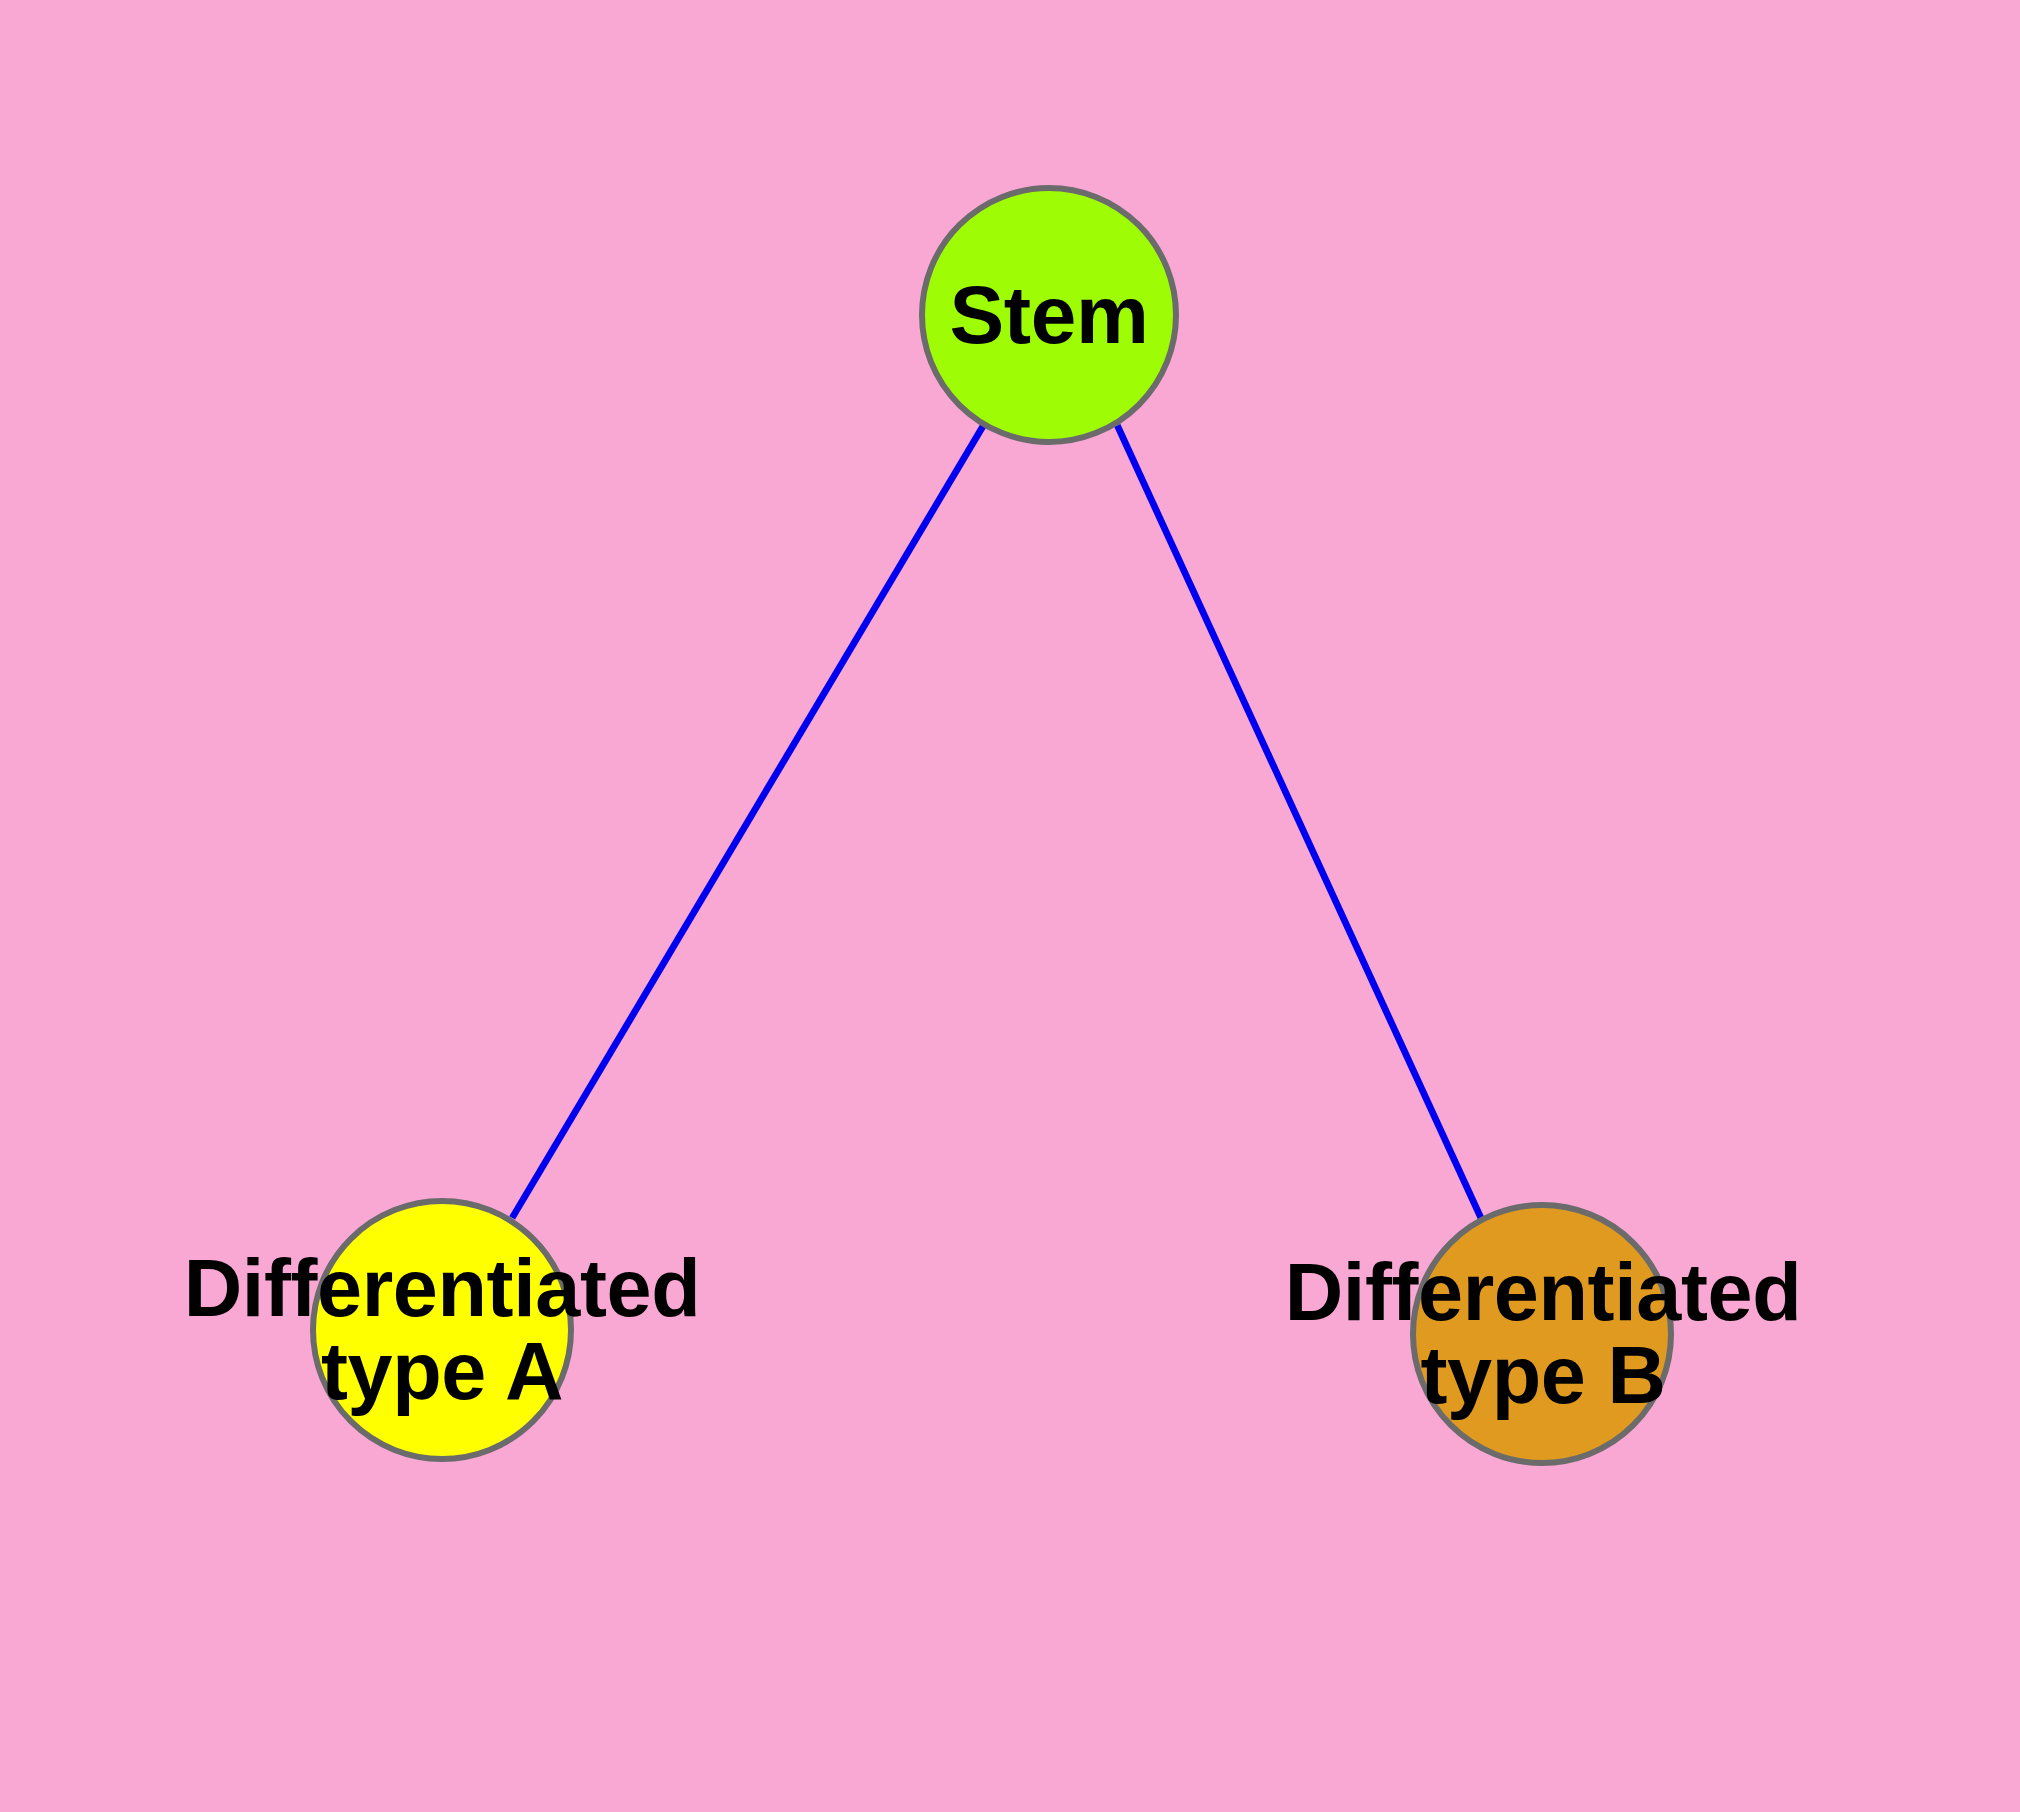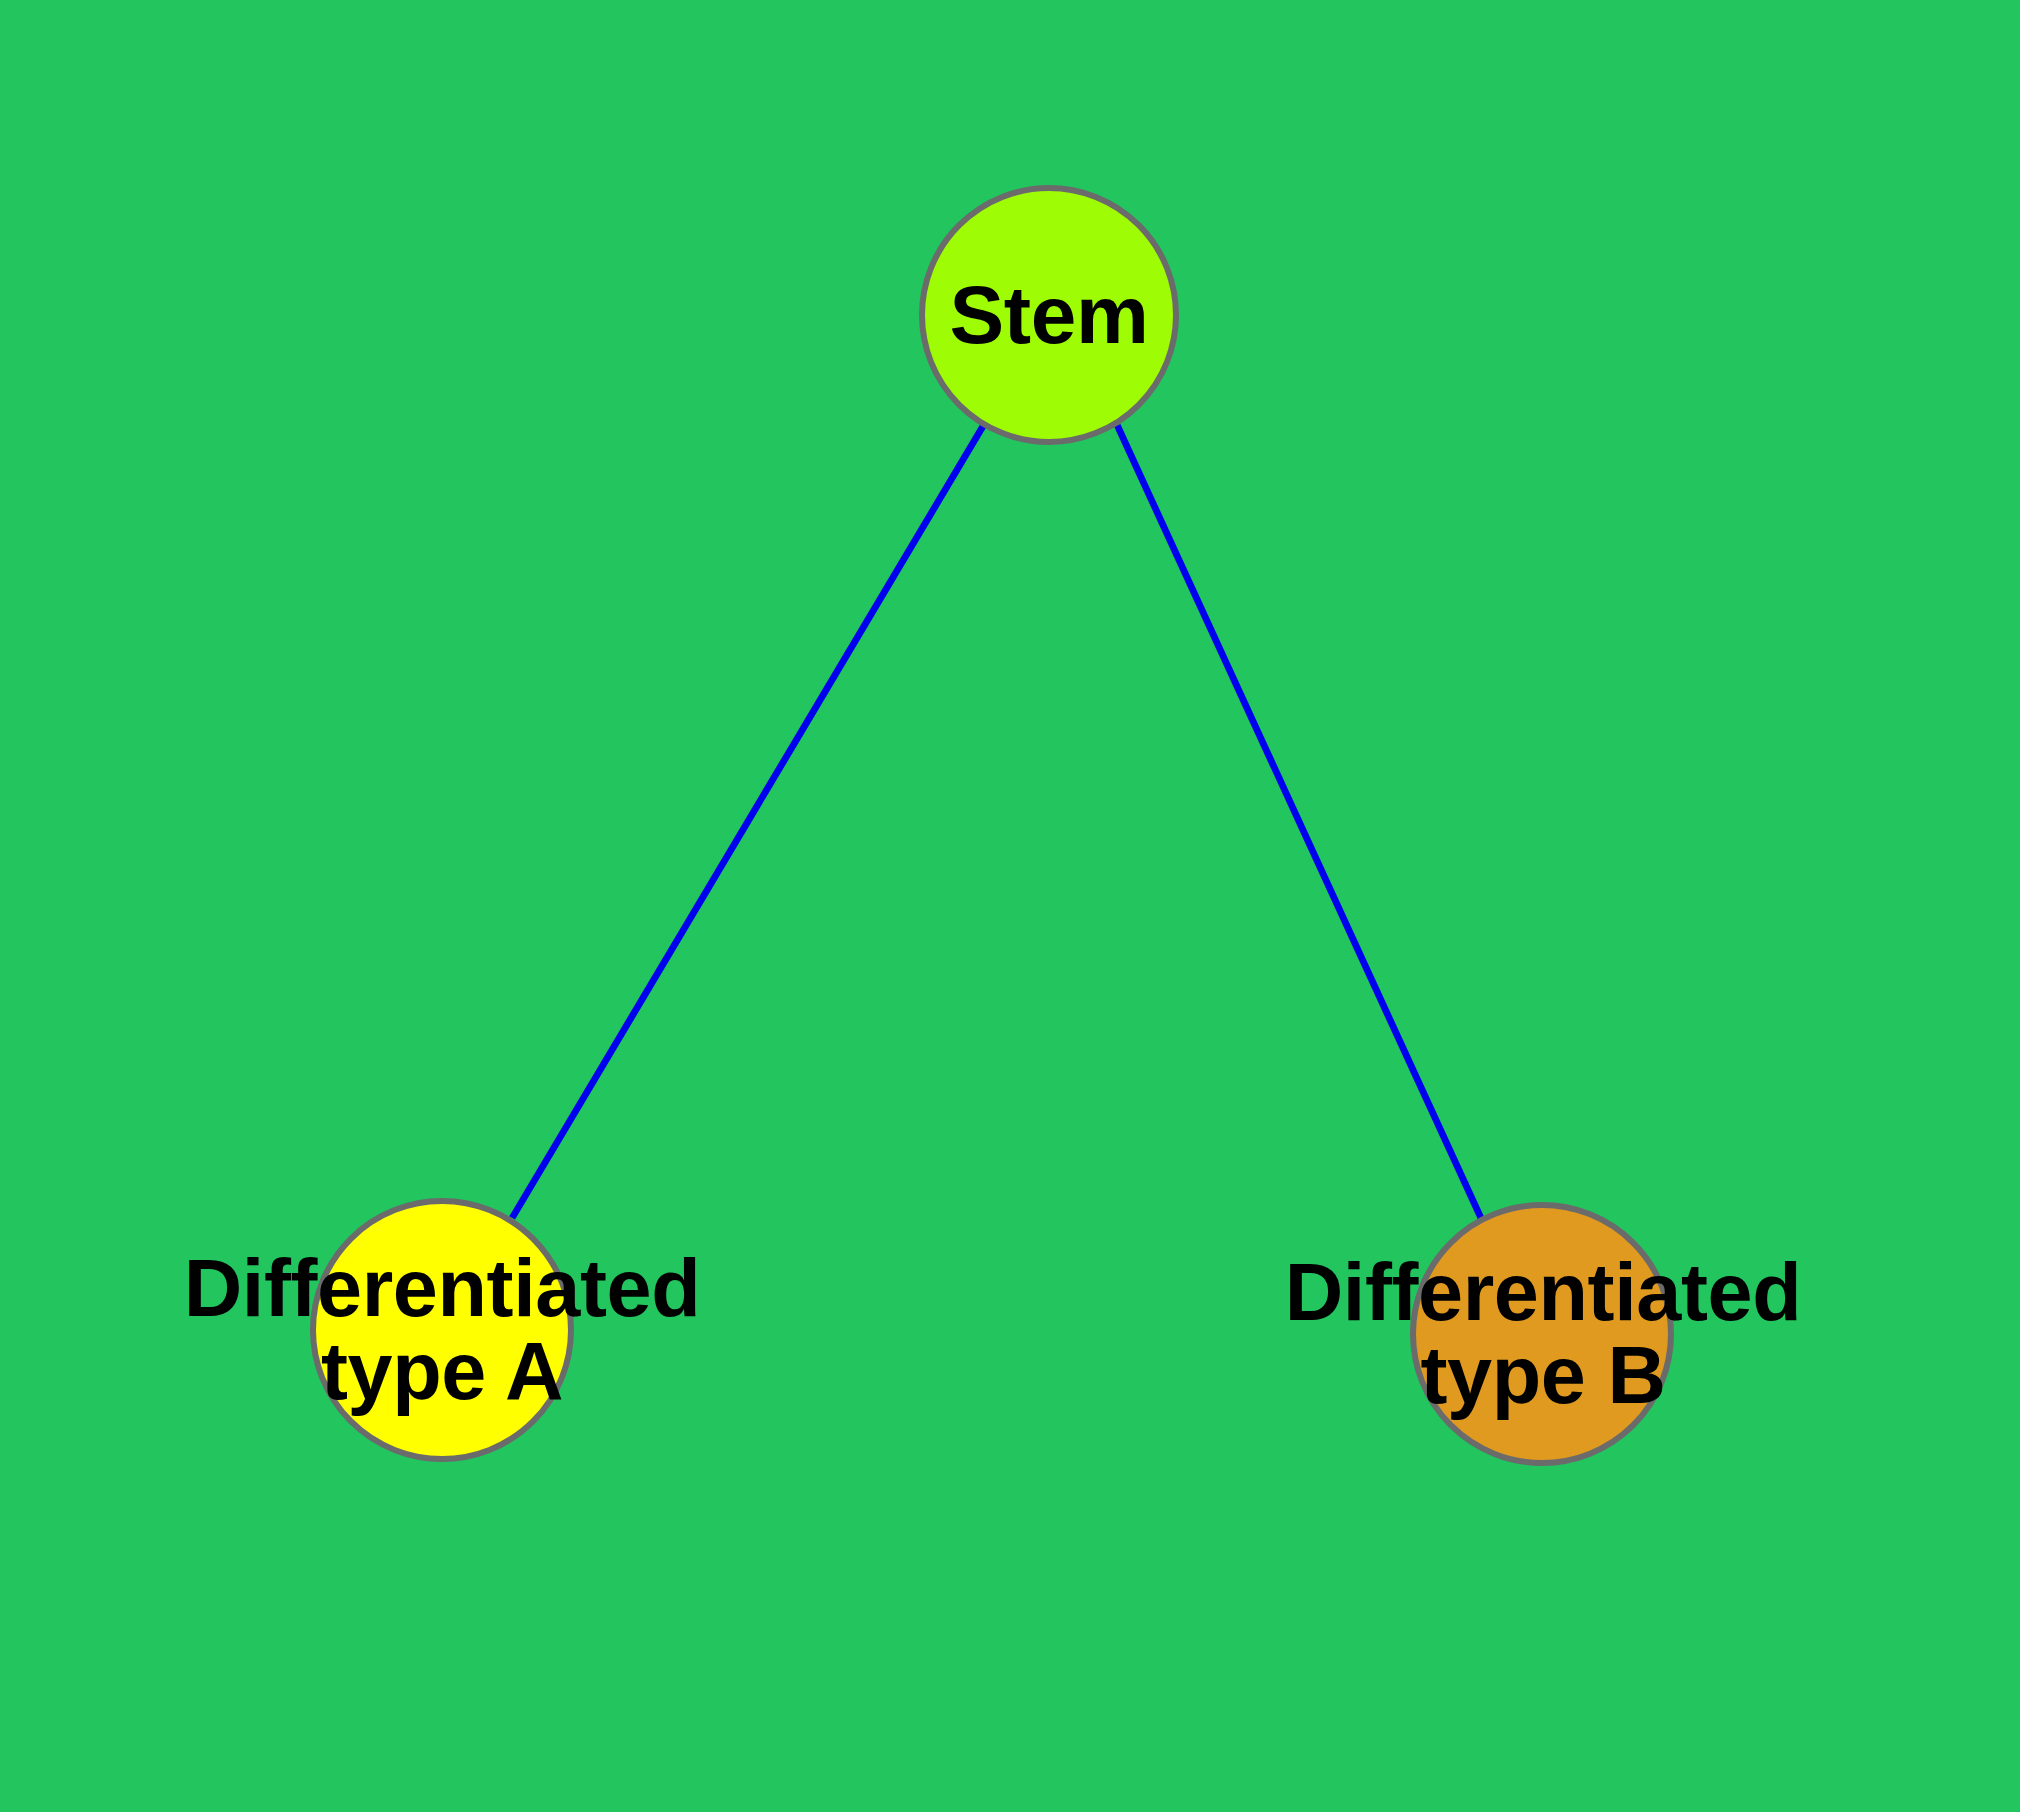--- a/index.html
+++ b/index.html
@@ -82,21 +82,21 @@
   #label-diff-b {
     left: 1204px;
     top: 1237px;
     width: 678px;
     font-size: 81px;
   }
 </style>
 </head>
 <body>
 
-<div id="graph-canvas" style="background: #22c55e;">
+<div id="graph-canvas" style="background: #f9a8d4;">
 
   <svg id="edge-layer" viewBox="0 0 2384 2138" xmlns="http://www.w3.org/2000/svg">
     <line id="edge-stem-diff-a" x1="1160" y1="502" x2="604" y2="1437" stroke="#0000ee" stroke-width="8" stroke-linecap="butt"></line>
     <line id="edge-stem-diff-b" x1="1318" y1="502" x2="1748" y2="1439" stroke="#0000ee" stroke-width="8" stroke-linecap="butt"></line>
   </svg>
 
   <div class="node" id="node-stem" style="left: 919px; top: 185px; width: 260px; height: 260px; background: rgb(158, 252, 4); border-color: rgb(107, 107, 107);"></div>
   <div class="node" id="node-diff-a" style="left: 310px; top: 1198px; width: 264px; height: 264px; background: rgb(255, 255, 0); border-color: rgb(107, 107, 107);"></div>
   <div class="node" id="node-diff-b" style="left: 1410px; top: 1202px; width: 264px; height: 264px; background: rgb(224, 154, 32); border-color: rgb(107, 107, 107);"></div>
 

